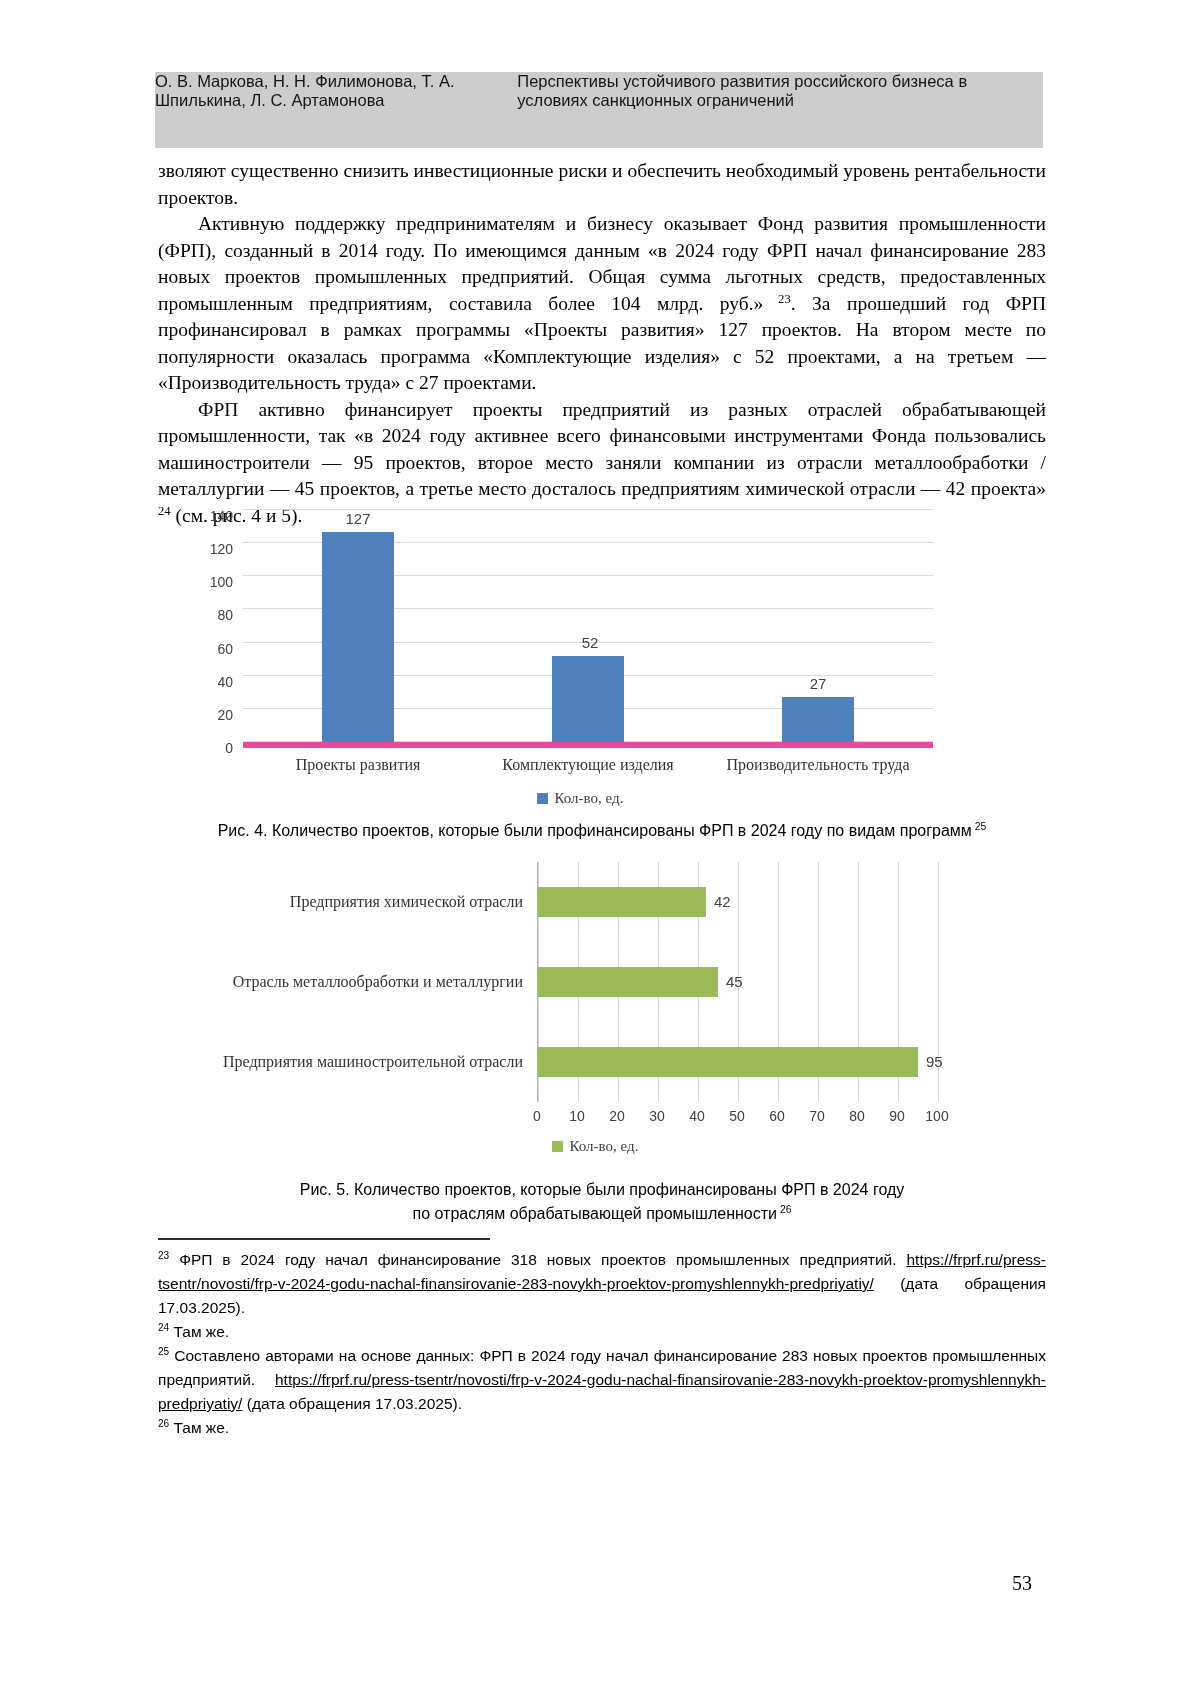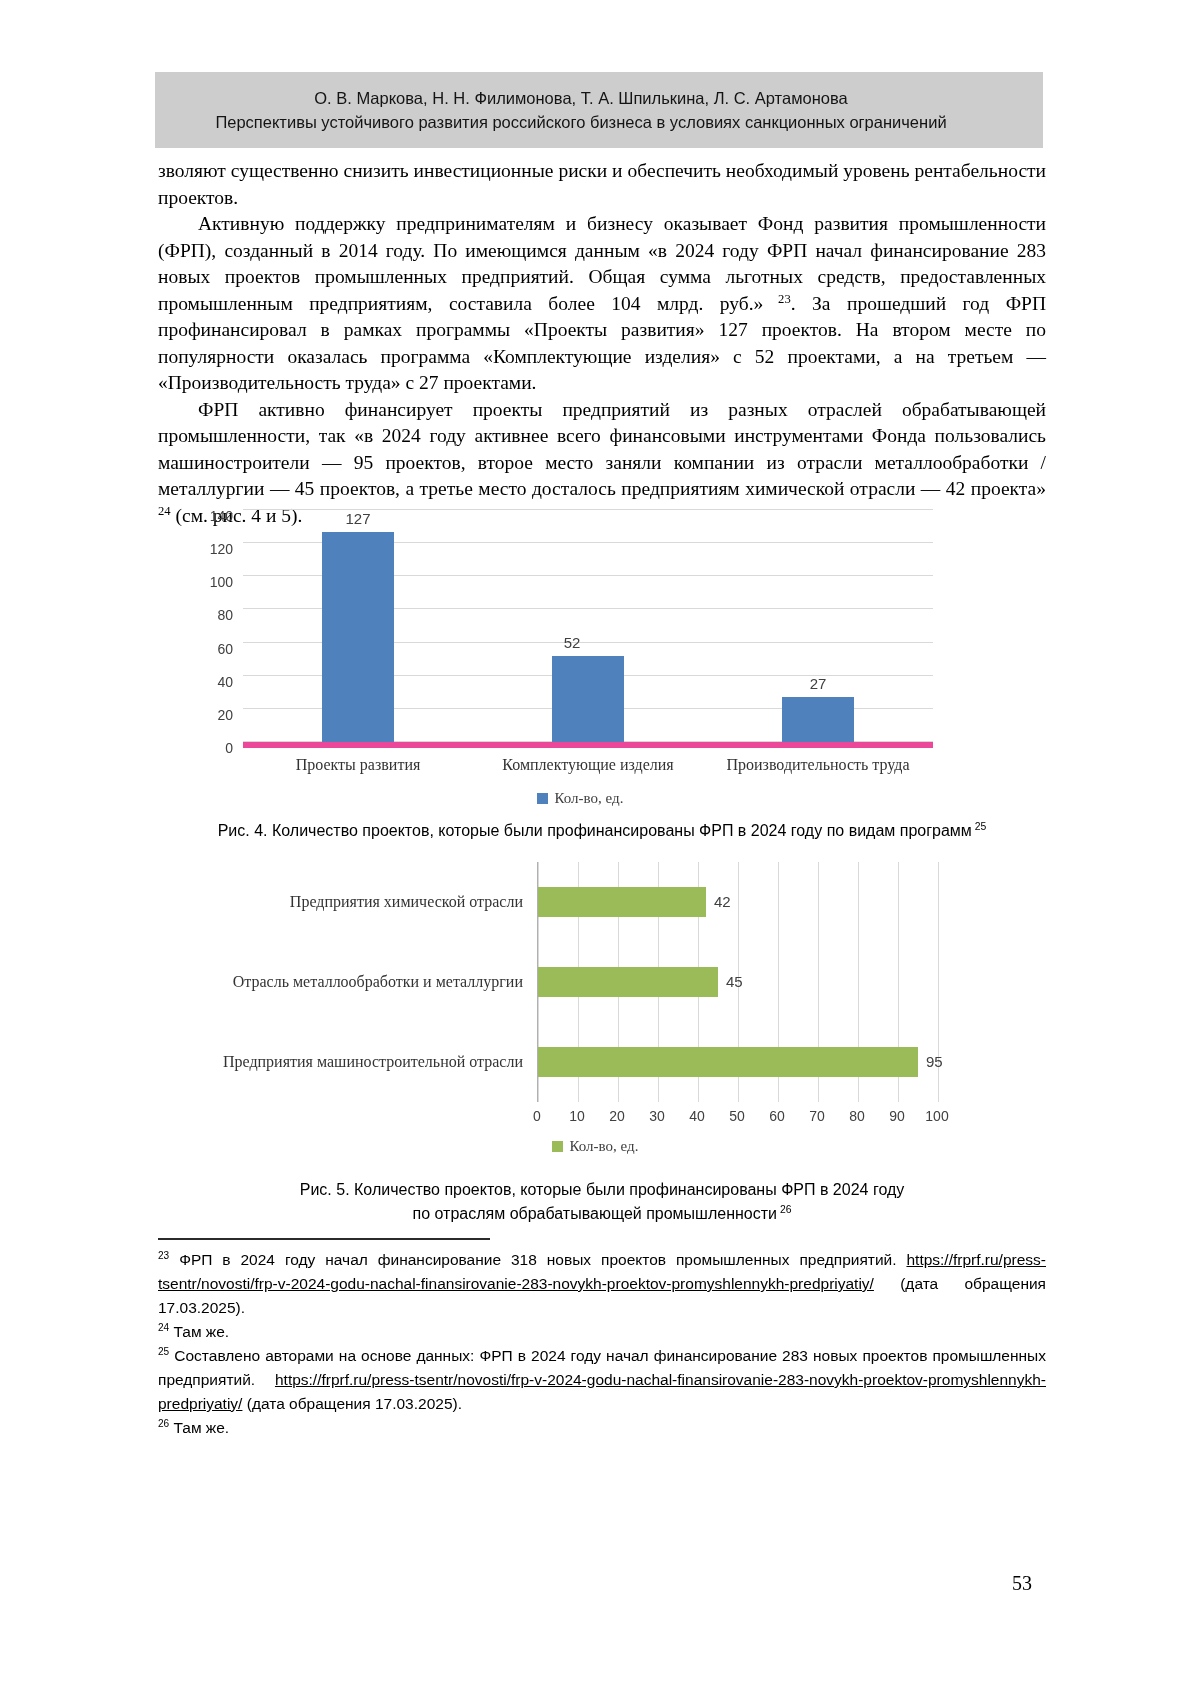--- a/index.html
+++ b/index.html
@@ -2,21 +2,21 @@
 <html><head>
 <meta charset="utf-8">
 <style>
   * { box-sizing: border-box; }
   html, body { margin:0; padding:0; background:#ffffff; }
   .page { position:relative; width:1200px; height:1697px; background:#ffffff; overflow:hidden;
           font-family:"Liberation Serif", serif; color:#000; }
 
   
   .header-band { position:absolute; left:155px; top:72px; width:888px; height:76px;
-    display:flex; flex-direction:column; justify-content:center; align-items:center;
+    display:flex; flex-direction:row; justify-content:center; align-items:flex-start;
     padding-right:36px; gap:5px;
     font-family:"Liberation Sans", sans-serif; font-size:16.5px; color:#141414; }
 
   
   #body-text { position:absolute; left:158px; top:158px; width:888px;
     font-family:"Liberation Serif", serif; font-size:19.5px; line-height:26.5px;
     text-align:justify; color:#000; }
   #body-text p { margin:0; }
   #body-text p.indent { text-indent:40px; }
   sup { font-size:0.65em; vertical-align:super; line-height:0; }
@@ -107,21 +107,21 @@
         <div class="hgrid" style="bottom: 33.1429px;"></div>
         <div class="hgrid" style="bottom: 66.2857px;"></div>
         <div class="hgrid" style="bottom: 99.4286px;"></div>
         <div class="hgrid" style="bottom: 132.571px;"></div>
         <div class="hgrid" style="bottom: 165.714px;"></div>
         <div class="hgrid" style="bottom: 198.857px;"></div>
         <div class="hgrid" style="bottom: 232px;"></div>
         <div class="vbar" style="left: 79px; width: 72px; height: 210px; background: rgb(79, 129, 189);"></div>
         <div class="dlabel" style="left: 0px; width: 230px; bottom: 215px;">127</div>
         <div class="vbar" style="left: 309px; width: 72px; height: 86px; background: rgb(79, 129, 189);"></div>
-        <div class="dlabel" style="left: 214px; width: 230px; bottom: 91px;">52</div>
+        <div class="dlabel" style="left: 232px; width: 230px; bottom: 91px;">52</div>
         <div class="vbar" style="left: 539px; width: 72px; height: 45px; background: rgb(79, 129, 189);"></div>
         <div class="dlabel" style="left: 460px; width: 230px; bottom: 50px;">27</div>
       </div>
     <div class="v-xlabels" id="fig4-xlabels">
         <div class="catlabel" style="left: 0px; width: 230px;">Проекты развития</div>
         <div class="catlabel" style="left: 230px; width: 230px;">Комплектующие изделия</div>
         <div class="catlabel" style="left: 460px; width: 230px;">Производительность труда</div>
       </div>
     <div class="legend" id="fig4-legend">
       <span class="swatch" id="fig4-swatch" style="background: rgb(79, 129, 189);"></span>

